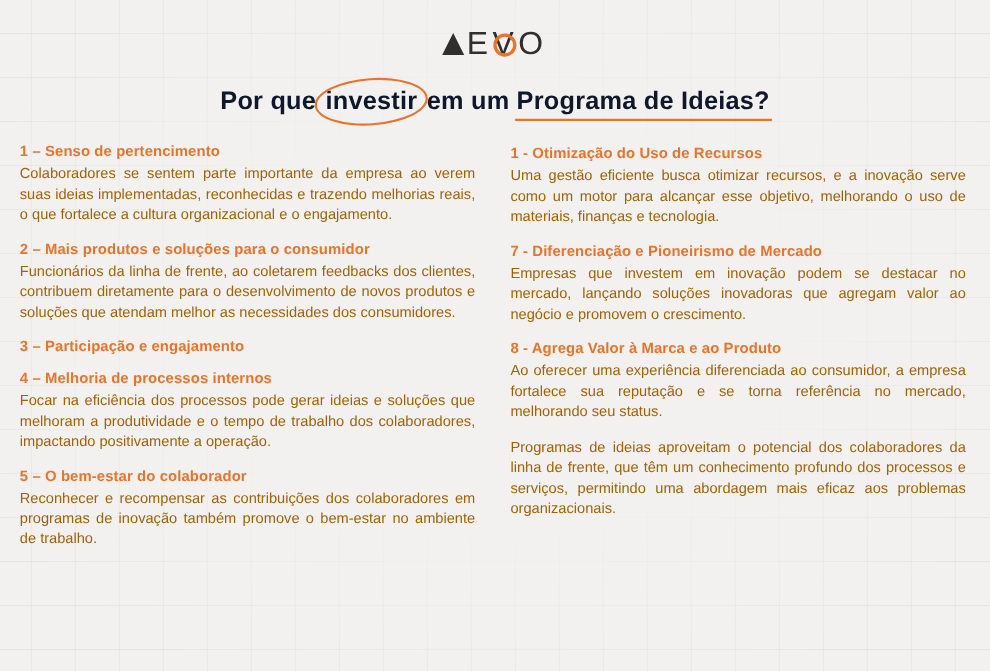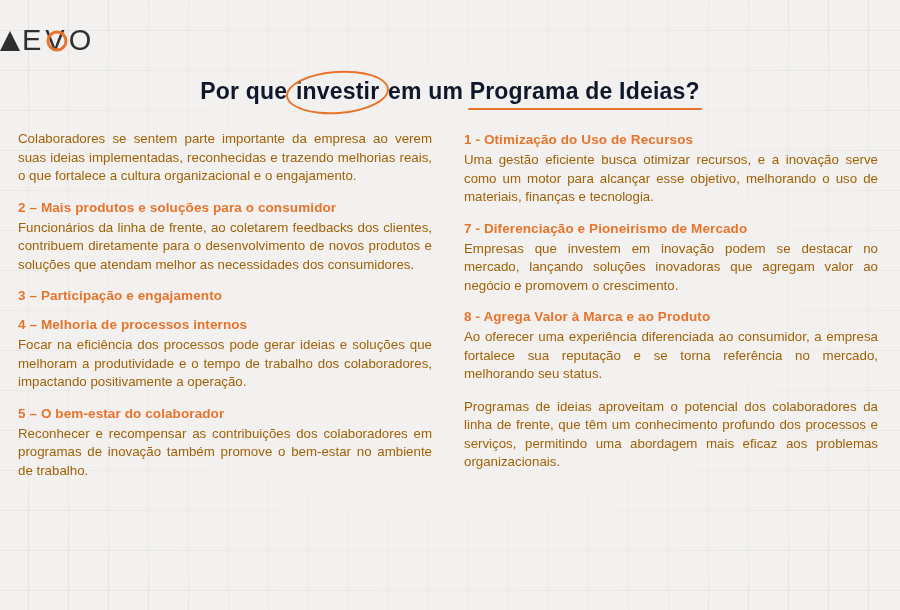--- a/index.html
+++ b/index.html
@@ -32,20 +32,21 @@
     width: 900px;
     height: 610px;
     box-sizing: border-box;
   }
   
   .logo-wrap {
     position: absolute;
     top: 24px;
     left: 0;
     width: 900px;
+    text-align: center;
   }
   .logo {
     display: inline-block;
     font-family: "Liberation Sans", sans-serif;
     font-size: 29px;
     letter-spacing: 4px;
     font-weight: 400;
     color: #2f2f2f;
     position: relative;
   }
@@ -167,20 +168,21 @@
     <span class="logo"><span class="tri"></span>E<span class="ovl">V</span>O</span>
   </div>
 
   <div class="title-wrap">
     <span class="title"><span>Por que </span><span class="circ">investir</span><span> em um </span><span class="ul">Programa de Ideias?</span></span>
   </div>
 
   <div class="columns">
     <div class="col col-left">
       <div class="item">
+        <p class="item-title">1 – Senso de pertencimento</p>
         <p class="item-body">Colaboradores se sentem parte importante da empresa ao verem suas ideias implementadas, reconhecidas e trazendo melhorias reais, o que fortalece a cultura organizacional e o engajamento.</p>
       </div>
       <div class="item">
         <p class="item-title">2 – Mais produtos e soluções para o consumidor</p>
         <p class="item-body">Funcionários da linha de frente, ao coletarem feedbacks dos clientes, contribuem diretamente para o desenvolvimento de novos produtos e soluções que atendam melhor as necessidades dos consumidores.</p>
       </div>
       <div class="item">
         <p class="item-title">3 – Participação e engajamento</p>
       </div>
       <div class="item">

